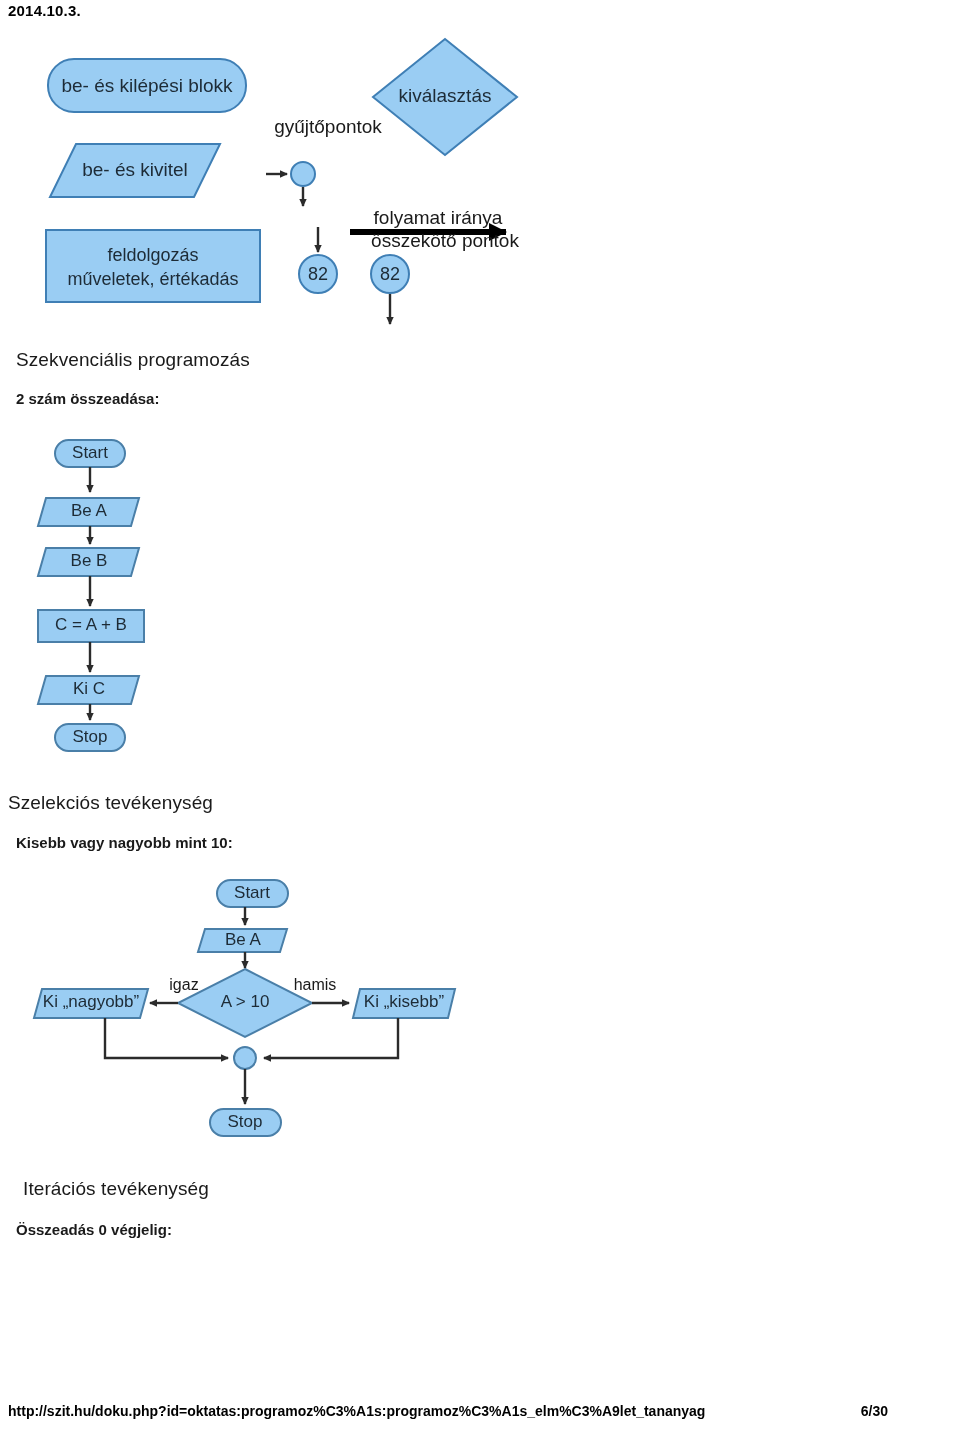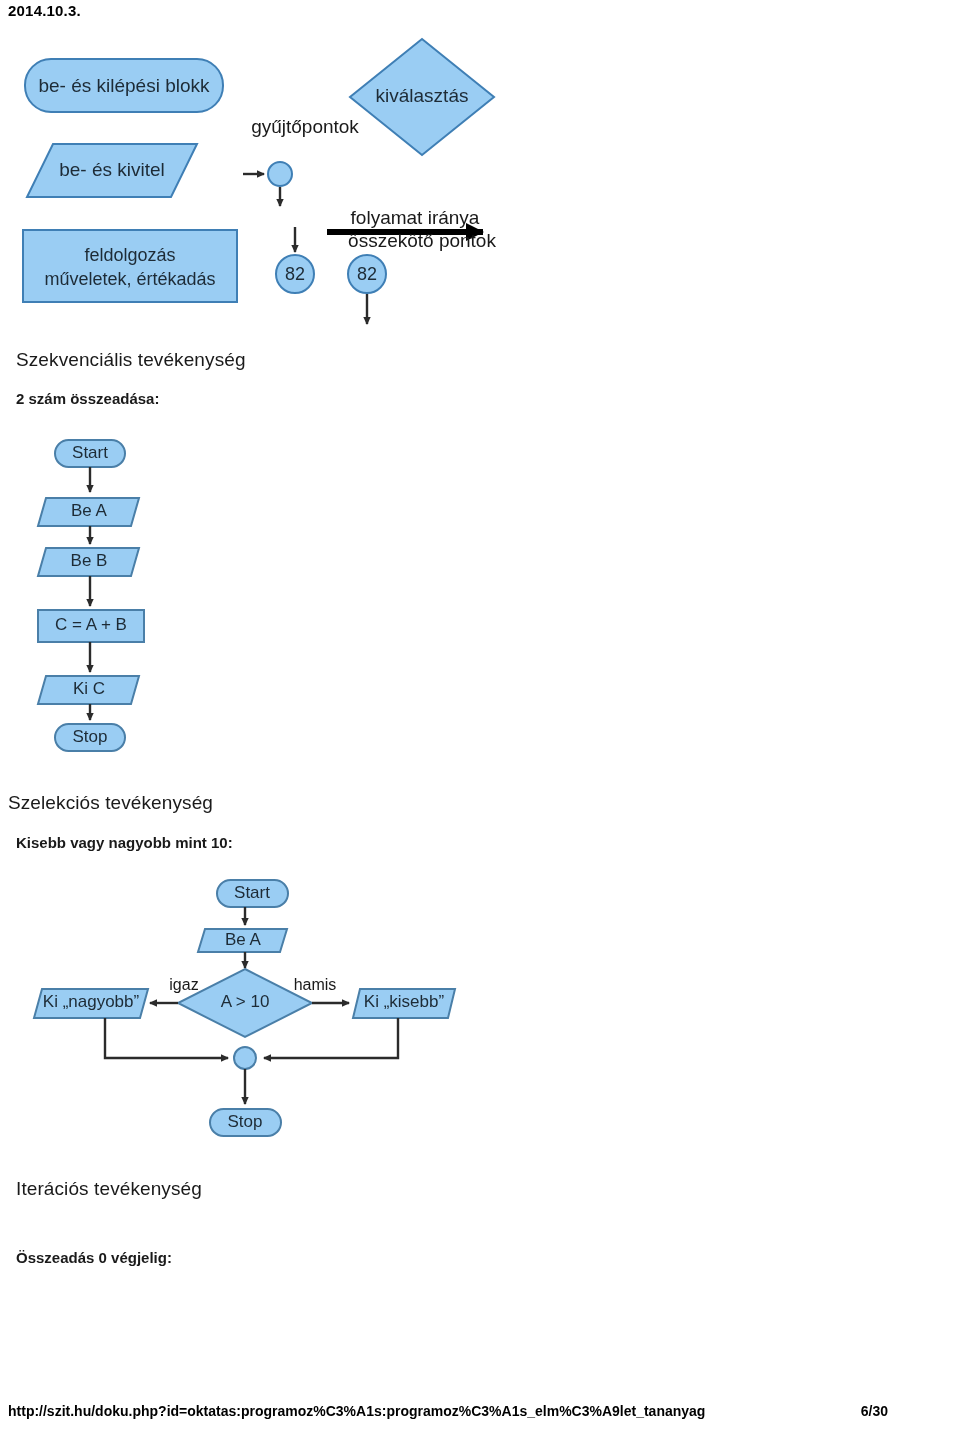--- a/index.html
+++ b/index.html
@@ -111,21 +111,21 @@
     dominant-baseline: middle;
   }
 </style>
 </head>
 <body>
 
 <div class="page-header">
   <div class="header-date">2014.10.3.</div>
 </div>
 
-<div class="figure" style="left:5px; top:34px;">
+<div class="figure" style="left:28px; top:34px;">
   <svg width="520" height="300" viewBox="0 0 520 300" xmlns="http://www.w3.org/2000/svg">
     <defs>
       <marker id="ah" markerWidth="9" markerHeight="9" refX="7" refY="4.5" orient="auto" markerUnits="userSpaceOnUse">
         <path d="M0,0.8 L8,4.5 L0,8.2 z" fill="#2b2b2b"></path>
       </marker>
       <marker id="ahb" markerWidth="20" markerHeight="18" refX="17" refY="9" orient="auto" markerUnits="userSpaceOnUse">
         <path d="M0,0 L18,9 L0,18 z" fill="#000000"></path>
       </marker>
     </defs>
 
@@ -167,21 +167,21 @@
       <line class="edge" x1="290" y1="193" x2="290" y2="218" marker-end="url(#ah)"></line>
       <circle class="shape" cx="290" cy="240" r="19"></circle>
       <text class="lbl" x="290" y="241" font-size="18">82</text>
       <circle class="shape" cx="362" cy="240" r="19"></circle>
       <text class="lbl" x="362" y="241" font-size="18">82</text>
       <line class="edge" x1="362" y1="260" x2="362" y2="290" marker-end="url(#ah)"></line>
     </g>
   </svg>
 </div>
 
-<div class="section-heading" style="left:16px; top:349px;">Szekvenciális tevékenység</div>
+<div class="section-heading" style="left:16px; top:349px;">Szekvenciális programozás</div>
 <div class="section-sub" style="left:16px; top:390px;text-align:right;">2 szám összeadása:</div>
 
 <div class="figure" style="left:22px; top:430px;">
   <svg width="200" height="340" viewBox="0 0 200 340" xmlns="http://www.w3.org/2000/svg">
     <defs>
       <marker id="ah2" markerWidth="9" markerHeight="9" refX="7" refY="4.5" orient="auto" markerUnits="userSpaceOnUse">
         <path d="M0,0.8 L8,4.5 L0,8.2 z" fill="#2b2b2b"></path>
       </marker>
     </defs>
 
@@ -273,19 +273,19 @@
 
     <line class="edge" x1="233" y1="197" x2="233" y2="232" marker-end="url(#ah3)"></line>
 
     <g>
       <rect class="shape-soft" x="198" y="237" width="71" height="27" rx="13.5" ry="13.5"></rect>
       <text class="lbl" x="233" y="251" font-size="17">Stop</text>
     </g>
   </svg>
 </div>
 
-<div class="section-heading" style="left:16px; top:1178px;">Iterációs tevékenység</div>
-<div class="section-sub" style="left:16px; top:1221px;margin-top:28px;">Összeadás 0 végjelig:</div>
+<div class="section-heading" style="left:23px; top:1178px;">Iterációs tevékenység</div>
+<div class="section-sub" style="left:16px; top:1221px;">Összeadás 0 végjelig:</div>
 
 <div class="page-footer">
   <div class="footer-url">http://szit.hu/doku.php?id=oktatas:programoz%C3%A1s:programoz%C3%A1s_elm%C3%A9let_tananyag</div>
   <div class="footer-page">6/30</div>
 </div>
 
 </body></html>

